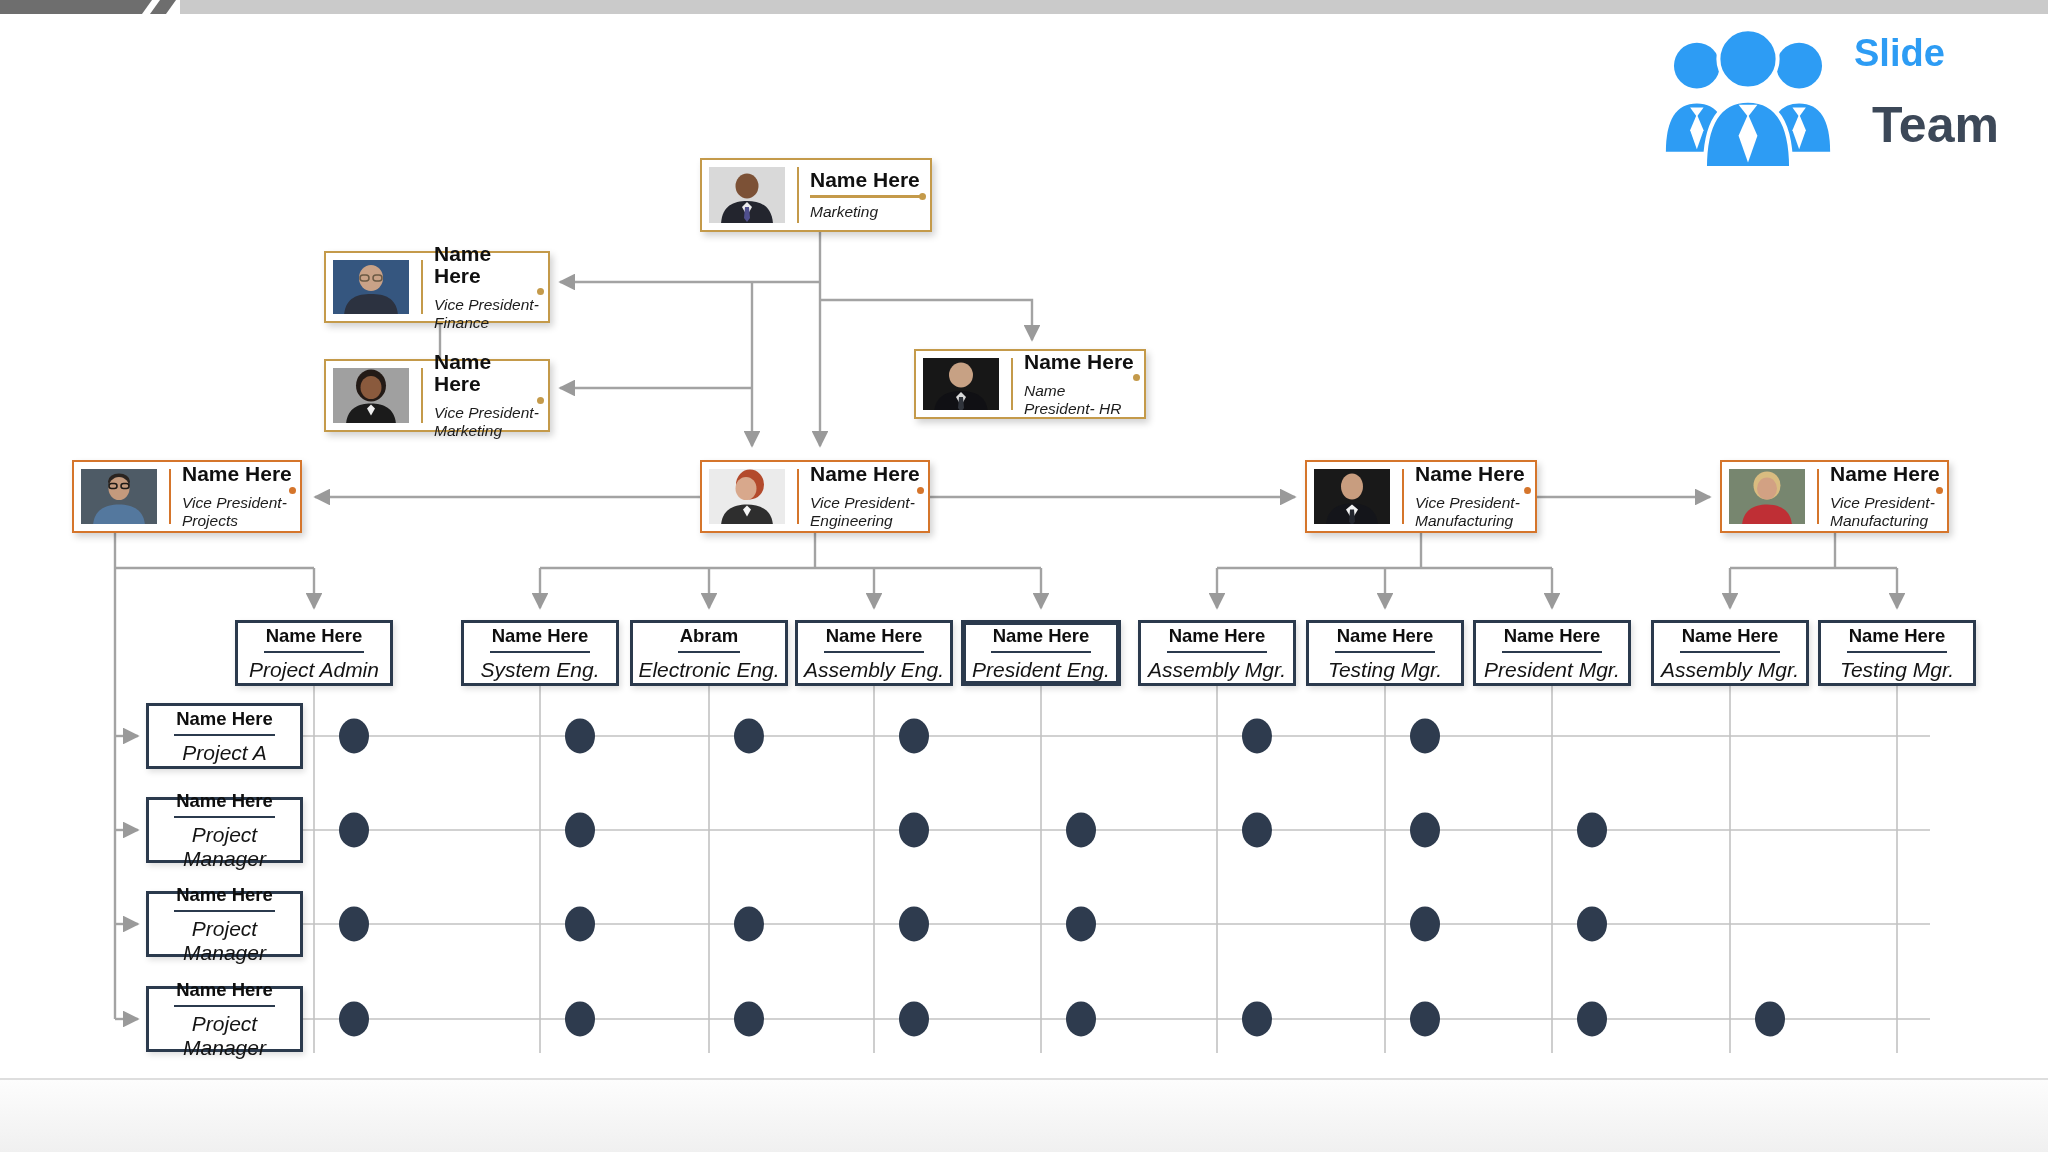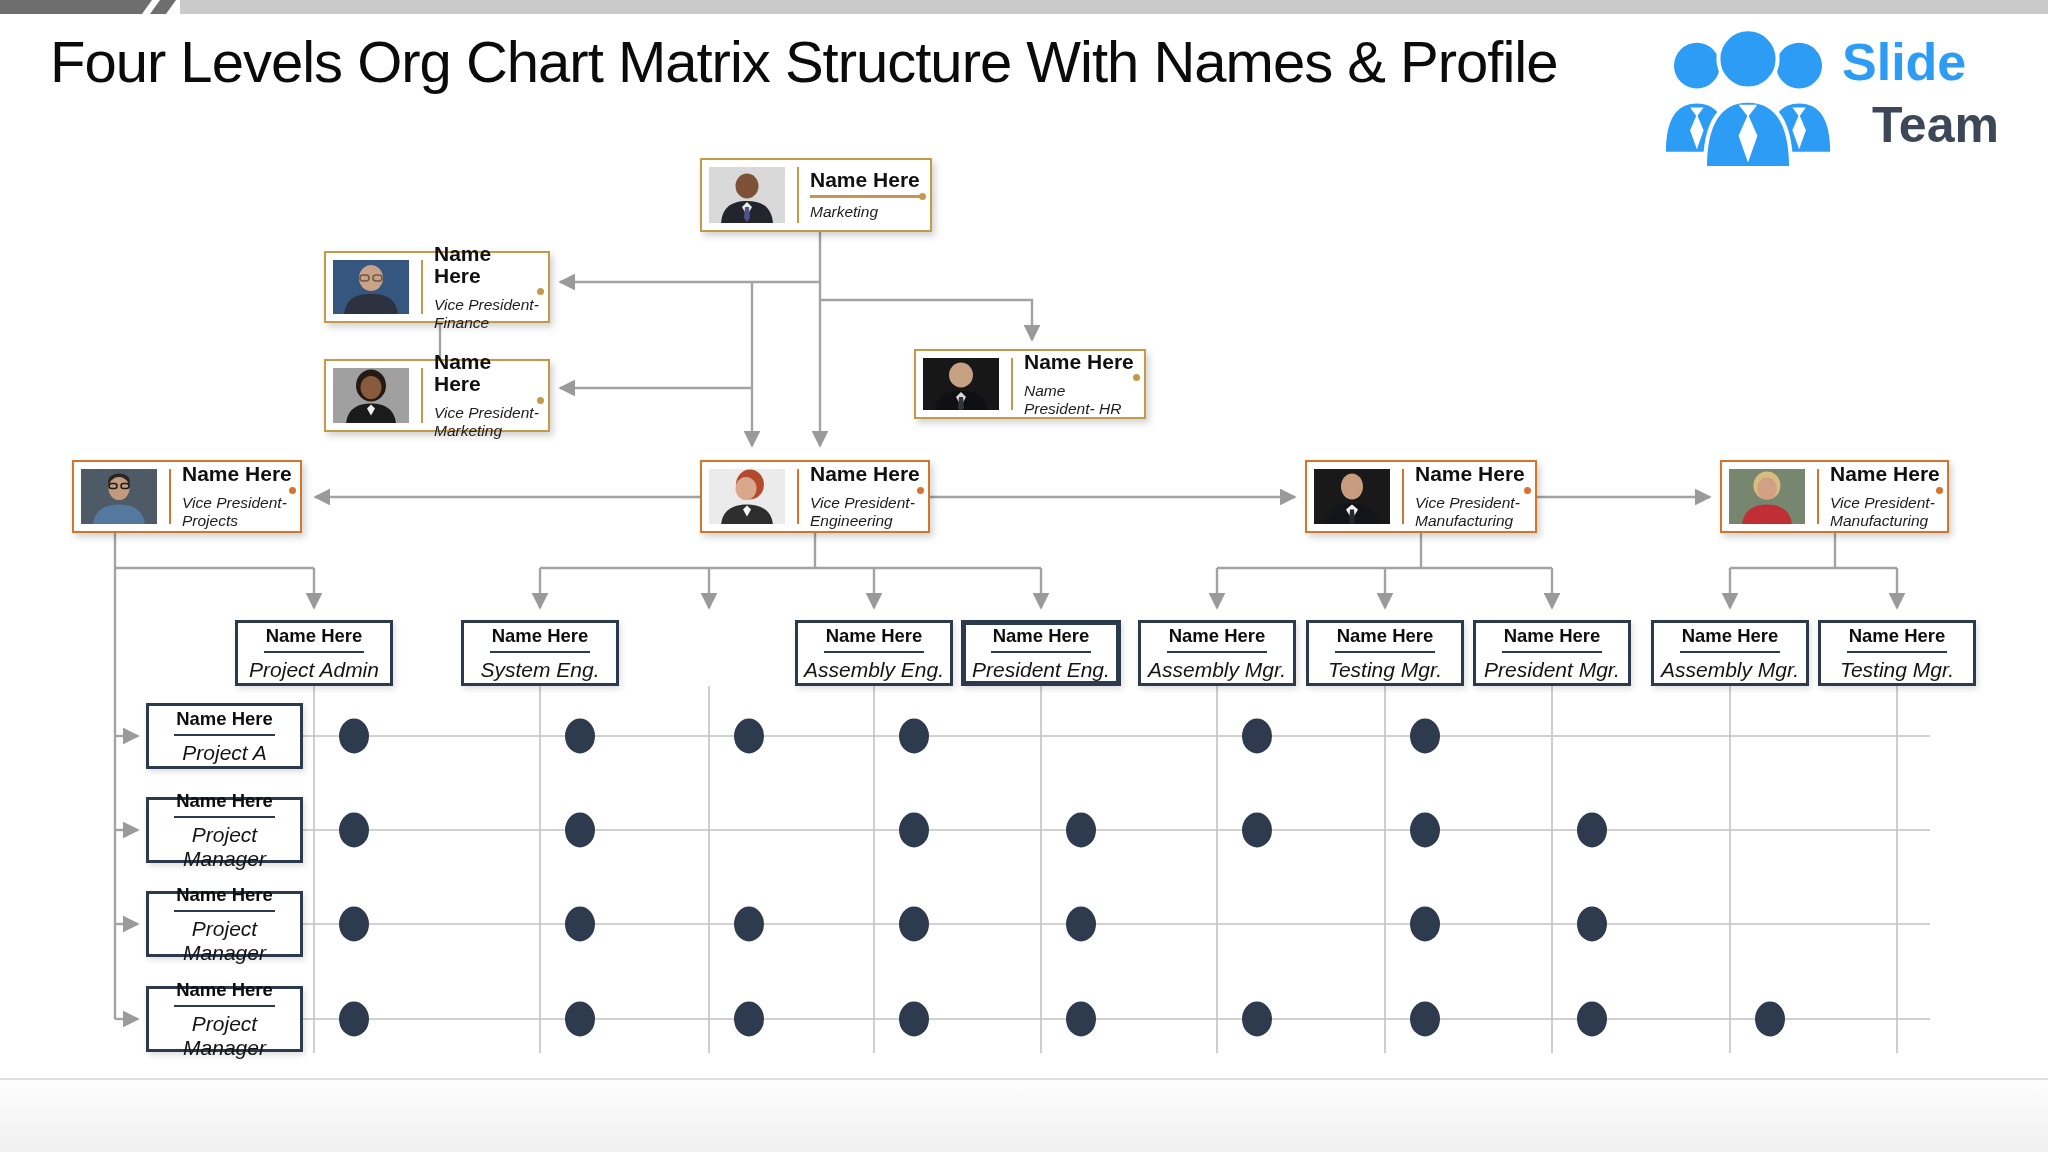--- a/index.html
+++ b/index.html
@@ -10,21 +10,21 @@
   .abs { position:absolute; }
 
   
   #topbar { left:0; top:0; width:2048px; height:14px; }
   #slide-title {
     left:50px; top:28px; width:1980px; white-space:nowrap;
     font-size:58px; letter-spacing:-1px; color:#0b0b0b; z-index:1;
   }
   #logo { left:1658px; top:18px; width:390px; height:150px; z-index:6; }
   #logo .people { position:absolute; left:0; top:10px; width:180px; height:140px; }
-  #logo .slide-txt { position:absolute; left:184px; top:14px; font-size:52px; font-weight:bold;
+  #logo .slide-txt { position:absolute; left:196px; top:14px; font-size:38px; font-weight:bold;
     color:var(--logo-blue,#2D9CF4); }
   #logo .team-txt  { position:absolute; left:214px; top:78px; font-size:50px; font-weight:bold;
     color:var(--logo-dark,#3C4858); }
 
   
   .gcard {
     position:absolute; display:flex; align-items:stretch; box-sizing:border-box;
     background:#fff; border:2.5px solid var(--ac); padding:7px;
     box-shadow:3px 4px 7px rgba(0,0,0,.18); z-index:2;
   }
@@ -70,21 +70,20 @@
 <body>
 
 <div class="abs" id="slide" style="left:0;top:0;width:2048px;height:1152px;">
 
   <svg class="abs" id="topbar" viewBox="0 0 2048 14">
     <rect x="180" y="0" width="1868" height="14" fill="#cacaca"></rect>
     <polygon points="0,0 152,0 142,14 0,14" fill="#6e6e6e"></polygon>
     <polygon points="160,0 176,0 166,14 150,14" fill="#6e6e6e"></polygon>
   </svg>
 
-  <div class="abs" id="slide-title">Four Levels Org Chart Matrix Structure With Names &amp; Profile</div>
 
   <div class="abs" id="logo">
     <svg class="people" viewBox="0 0 130 104">
       <g fill="#2D9CF4">
         <circle cx="27" cy="28" r="17"></circle>
         <path d="M4 92 Q4 56 27 56 Q50 56 50 92 Z"></path>
         <circle cx="103" cy="28" r="17"></circle>
         <path d="M80 92 Q80 56 103 56 Q126 56 126 92 Z"></path>
       </g>
       <g fill="#2D9CF4" stroke="#ffffff" stroke-width="3">
@@ -308,20 +307,24 @@
   </div>
 
   <div class="dbox" style="left:235px;top:620px;width:158px;height:66px;">
     <span class="nm">Name Here</span>
     <span class="rl">Project Admin</span>
   </div>
   <div class="dbox" style="left:461px;top:620px;width:158px;height:66px;">
     <span class="nm">Name Here</span>
     <span class="rl">System Eng.</span>
   </div>
+  <div class="dbox" style="left:630px;top:620px;width:158px;height:66px;">
+    <span class="nm">Abram</span>
+    <span class="rl">Electronic Eng.</span>
+  </div>
   <div class="dbox" style="left:795px;top:620px;width:158px;height:66px;">
     <span class="nm">Name Here</span>
     <span class="rl">Assembly Eng.</span>
   </div>
   <div class="dbox thick" style="left:961px;top:620px;width:160px;height:66px;">
     <span class="nm">Name Here</span>
     <span class="rl">President Eng.</span>
   </div>
   <div class="dbox" style="left:1138px;top:620px;width:158px;height:66px;">
     <span class="nm">Name Here</span>

